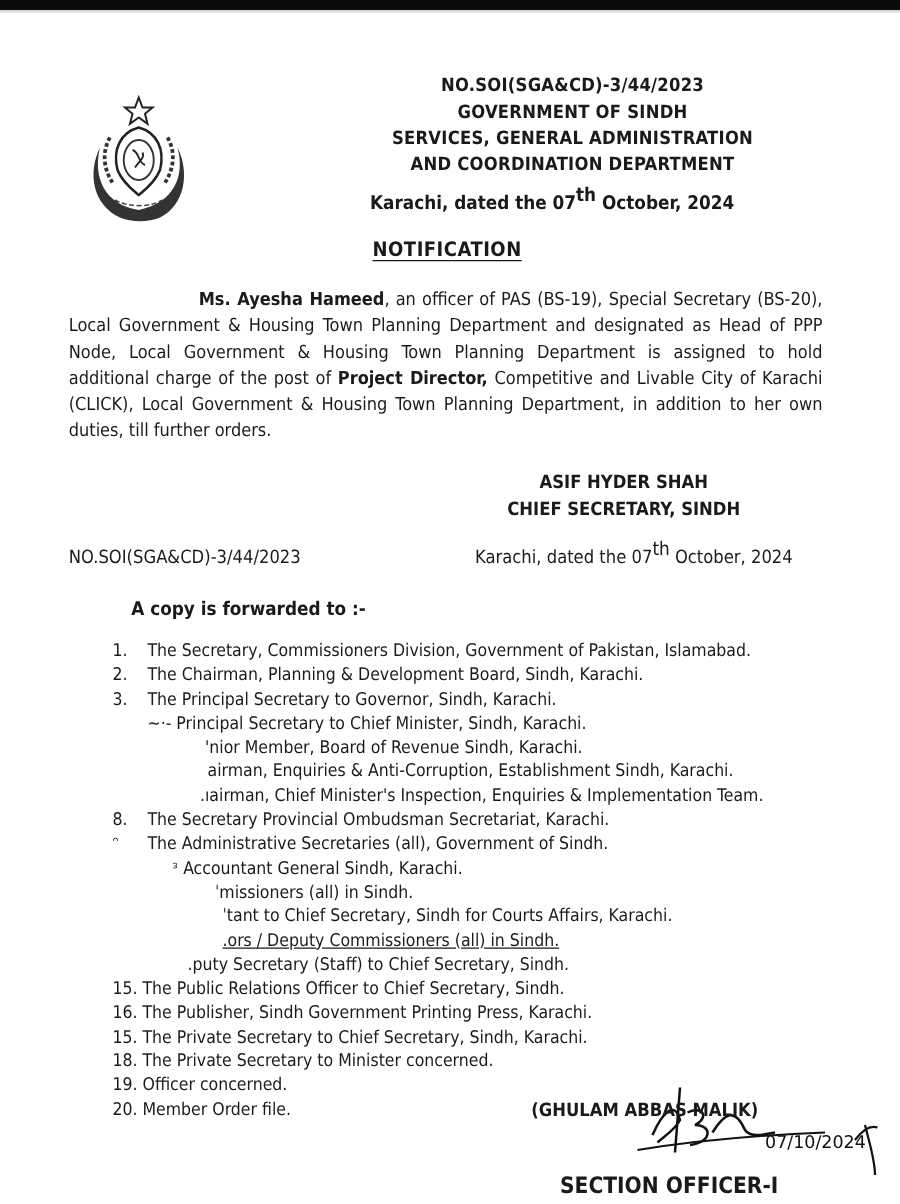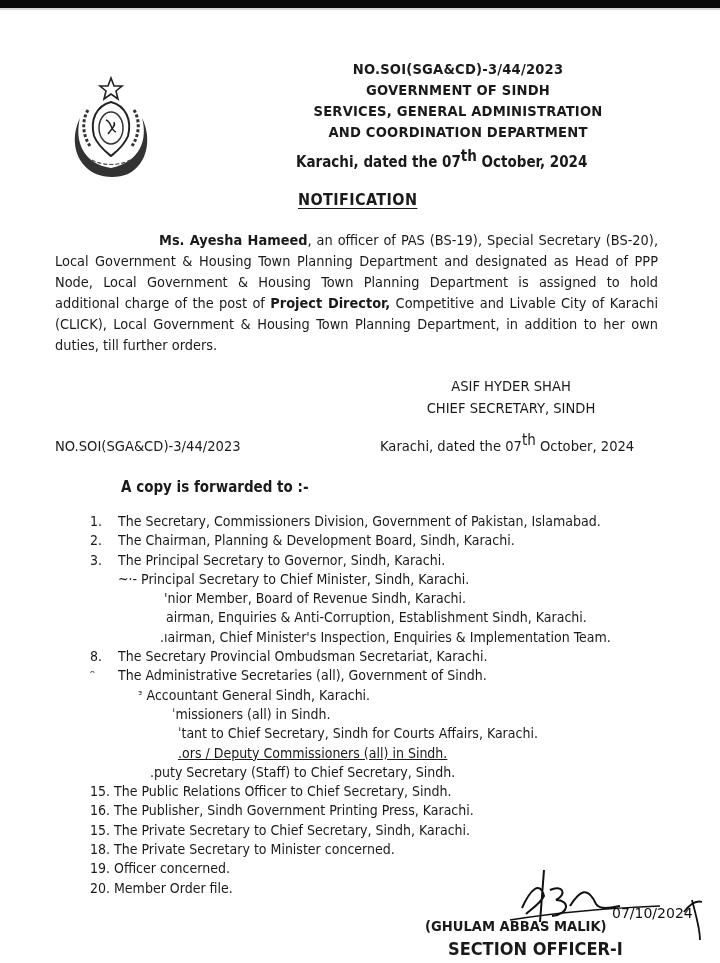--- a/index.html
+++ b/index.html
@@ -20,34 +20,34 @@
            font-weight: bold; font-size: 14.6px; line-height: 21px; letter-spacing: 0.2px; }
     .hdr-date { position: absolute; left: 296px; top: 153px; font-weight: bold; font-size: 15px; }
     sup { font-size: 15px; vertical-align: 6px; line-height: 0; text-align: center; }
     .notif { position: absolute; left: 298px; top: 190px; font-weight: bold; font-size: 16px;
              text-decoration: underline; text-underline-offset: 3px; letter-spacing: 0.4px; }
 
     .para { position: absolute; left: 55px; top: 230px; width: 603px; font-size: 14.4px;
             line-height: 21px; text-align: justify; text-indent: 104px; }
     .para b { font-weight: bold; }
 
-    .sig1 { position: absolute; left: 400px; top: 375px; width: 222px; text-align: center;
-            font-weight: normal; font-size: 14.6px; line-height: 22px; }
+    .sig1 { position: absolute; left: 388px; top: 375px; width: 222px; text-align: center;
+            font-weight: bold; font-size: 14.6px; line-height: 22px; }
 
     .ref-no { position: absolute; left: 55px; top: 437px; font-size: 14.6px; }
     .ref-date { position: absolute; left: 380px; top: 437px; font-size: 14.6px; }
 
-    .fwd { position: absolute; left: 105px; top: 478px; font-weight: bold; font-size: 15px; margin-left: 16px; }
+    .fwd { position: absolute; left: 105px; top: 478px; font-weight: bold; font-size: 15px; }
 
     .list { position: absolute; left: 90px; top: 512px; font-size: 14px; line-height: 19.3px; }
     .li { display: flex; white-space: nowrap; height: 19.3px; }
     .num { width: 28px; flex: 0 0 28px; }
     .num.two { width: 24px; flex: 0 0 24px; }
 
-    .sig-name { position: absolute; left: 425px; top: 917px; font-weight: bold; font-size: 14.6px; }
+    .sig-name { position: absolute; left: 425px; top: 880px; font-weight: bold; font-size: 14.6px; }
     .sig-title { position: absolute; left: 448px; top: 938px; font-weight: bold; font-size: 18px; }
     .signature { position: absolute; left: 500px; top: 860px; width: 220px; height: 85px; }
   </style>
 </head>
 <body>
 
 <div class="topbar"></div>
 <div class="topline"></div>
 
 <svg class="logo" viewBox="0 0 90 110">

